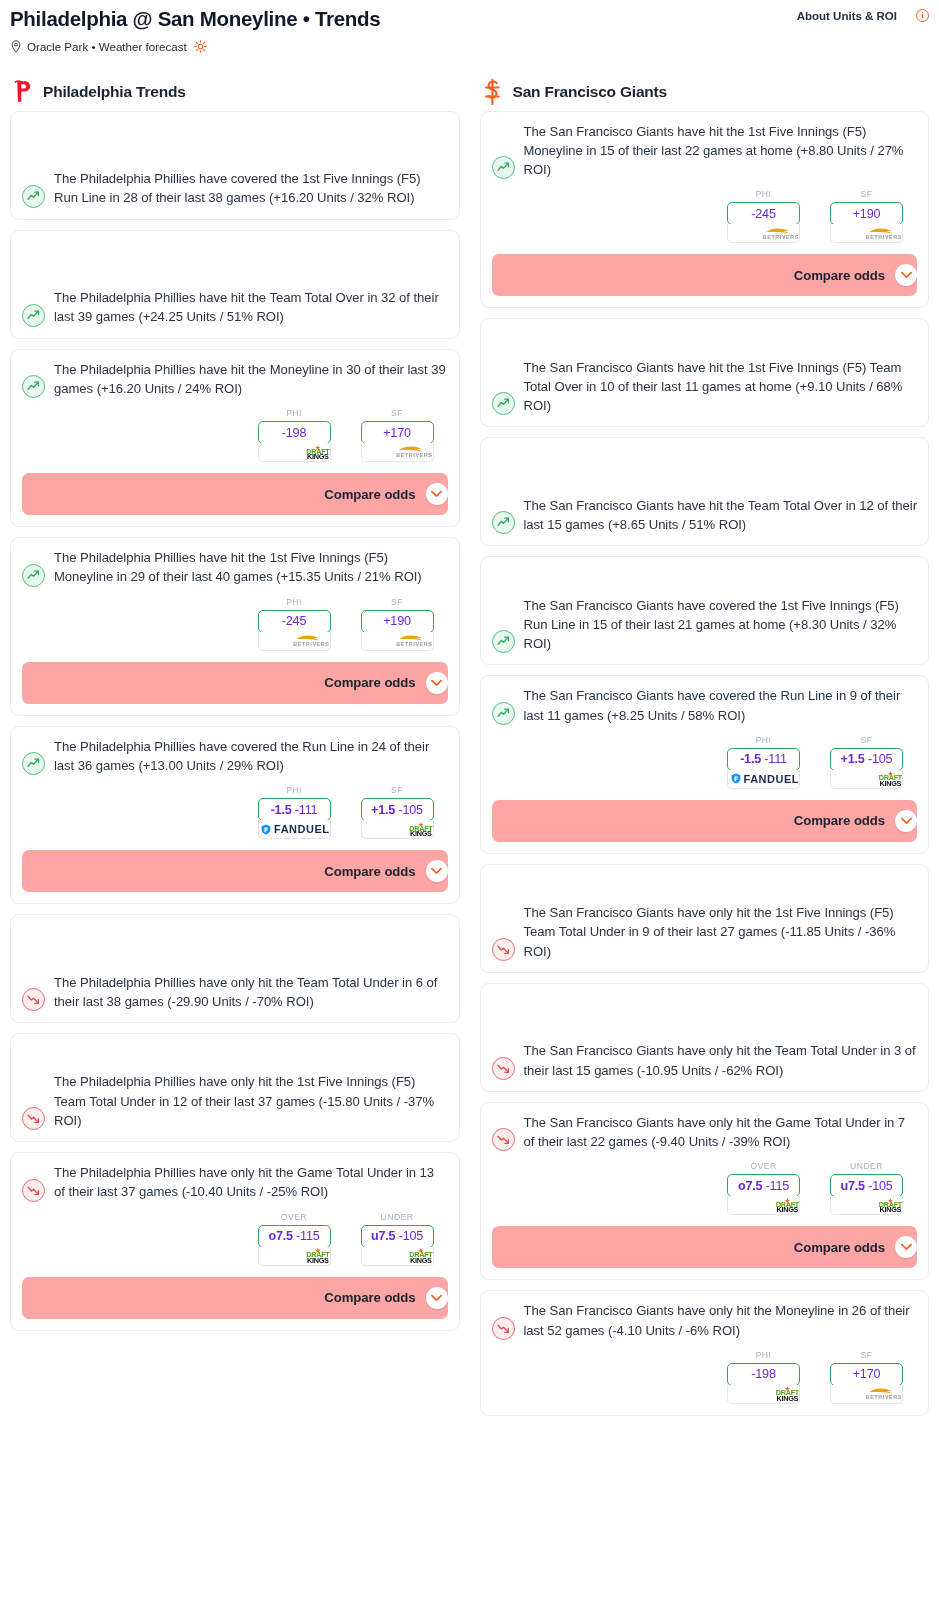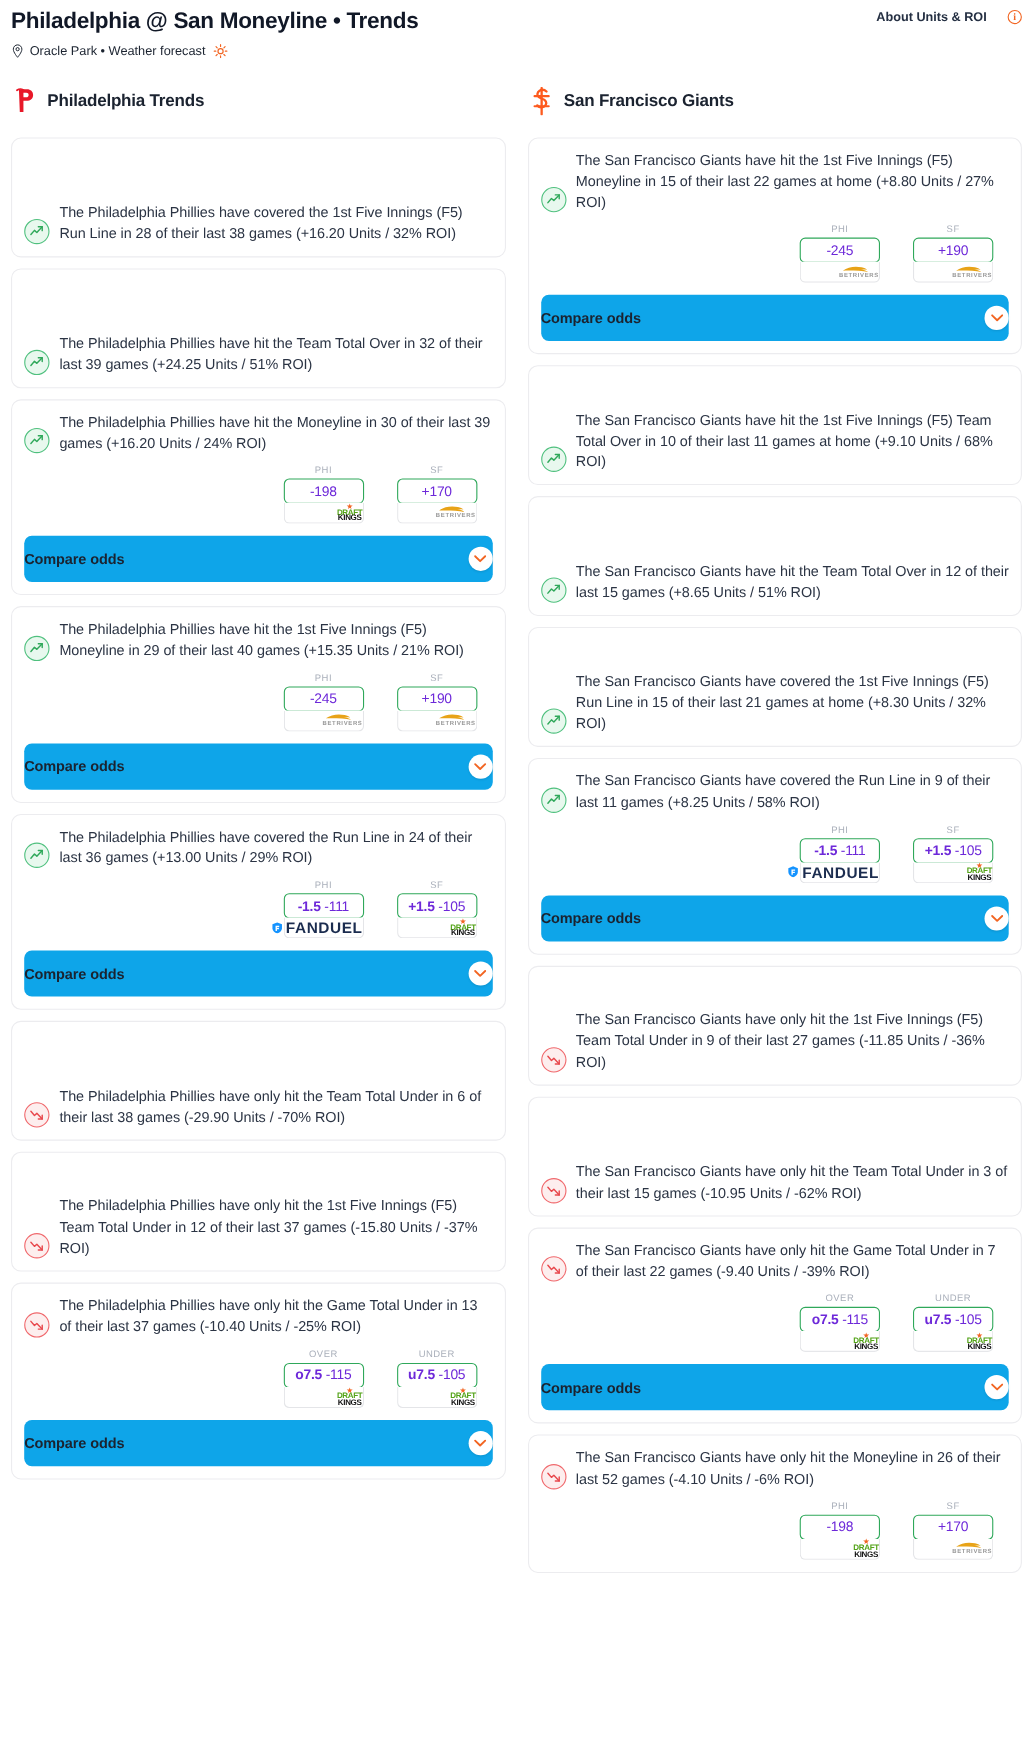--- a/index.html
+++ b/index.html
@@ -39,21 +39,21 @@
     margin-top: 7px; font-size: 11.6px; color: #1b2330;
   }
   .pin-icon { width: 12px; height: 13px; flex: none; }
   .sun-icon { width: 13px; height: 13px; flex: none; margin-left: 2px; }
 
   
   .columns { display: flex; align-items: flex-start; gap: 0; margin-top: 26px; }
   .col { width: 469.5px; padding: 0 10px; }
   .col.right { padding-left: 10px; }
 
-  .col-head { display: flex; align-items: center; gap: 9px; padding-left: 2px; margin-bottom: 20px; }
+  .col-head { display: flex; align-items: center; gap: 9px; padding-left: 2px; margin-bottom: 6px; }
   .col-head-logo { width: 22px; height: 26px; flex: none; display: flex; align-items: center; justify-content: center; }
   .col-head-title { font-size: 15.5px; font-weight: 700; color: #1b2330; letter-spacing: -0.2px; }
 
   
   .card {
     border: 1px solid #ececef;
     border-radius: 9px;
     background: #fff;
     padding: 10px 11px 11px 11px;
     margin-bottom: 10px;
@@ -105,27 +105,27 @@
   .logo-dk .crown { font-size: 7px; color: #f26522; line-height: 5px; margin-bottom: -1px; }
   .logo-dk .w1 { font-size: 7.3px; font-weight: 700; color: #53a318; letter-spacing: -0.3px; }
   .logo-dk .w2 { font-size: 7.3px; font-weight: 700; color: #111; letter-spacing: -0.3px; }
 
   .logo-br { display: flex; flex-direction: column; align-items: center; line-height: 1; }
   .logo-br .swoosh { width: 34px; height: 7px; }
   .logo-br .txt { font-size: 5.4px; font-weight: 700; color: #9a9a9a; letter-spacing: 0.6px; margin-top: 1px; }
 
   .logo-fd { display: flex; align-items: center; gap: 3px; }
   .logo-fd .shield { width: 10px; height: 11px; }
-  .logo-fd .txt { font-size: 14px; font-weight: 700; color: #1b2c4f; letter-spacing: 0.5px; }
+  .logo-fd .txt { font-size: 11px; font-weight: 700; color: #1b2c4f; letter-spacing: 0.5px; }
 
   
   .compare {
     margin-top: 11px;
-    background: #0ea5e9; border-radius: 7px;
-    height: 42px; display: flex; align-items: center; justify-content: space-between; gap: 10px;
+    background: #fca5a5; border-radius: 7px;
+    height: 42px; display: flex; align-items: center; justify-content: flex-end; gap: 10px;
     cursor: pointer;
   }
   .compare-label { font-size: 13.2px; font-weight: 700; color: #1b2330; letter-spacing: -0.1px; }
   .chev-circle {
     width: 22px; height: 22px; border-radius: 50%; background: #fff;
     display: flex; align-items: center; justify-content: center;
     box-shadow: 0 1px 2px rgba(0,0,0,0.1);
   }
 </style>
 </head>

